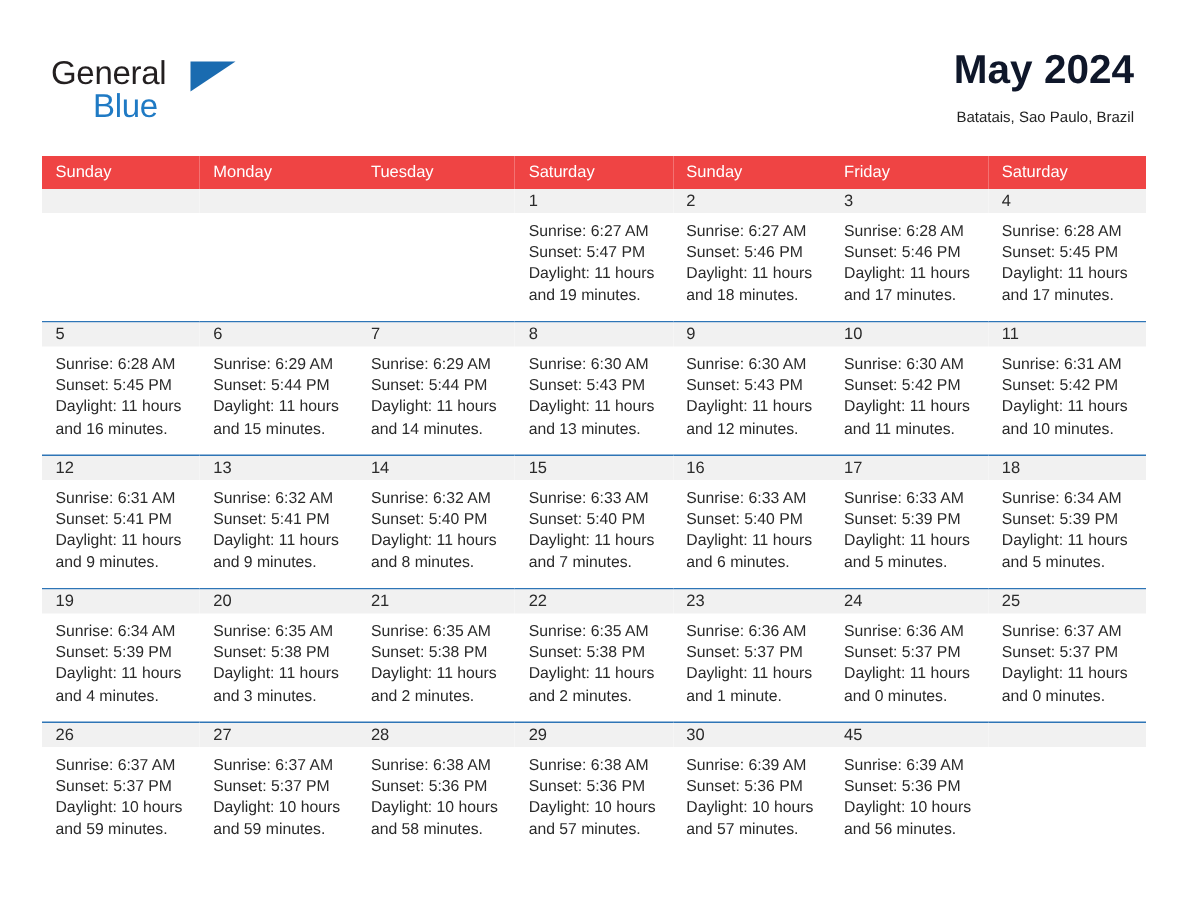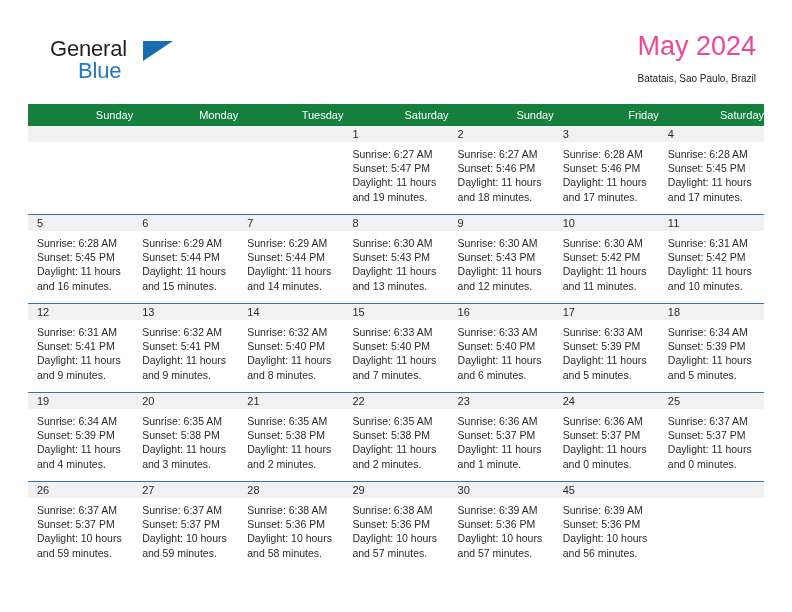--- a/index.html
+++ b/index.html
@@ -26,21 +26,21 @@
   .header {
     position: absolute;
     left: 0;
     top: 0;
     width: 792px;
     height: 100px;
   }
 
   .logo {
     position: absolute;
-    left: 50px;
+    left: 34px;
     top: 36px;
     width: 130px;
     height: 46px;
   }
   .logo-general {
     position: absolute;
     left: 0;
     top: 0;
     font-size: 22px;
     font-weight: 400;
@@ -69,22 +69,22 @@
   }
 
   .title-block {
     position: absolute;
     right: 36px;
     top: 30px;
     text-align: right;
   }
   .cal-title {
     font-size: 27px;
-    font-weight: 400;
-    color: #ec4899;
+    font-weight: 700;
+    color: #0f172a;
     line-height: 32px;
     white-space: nowrap;
   }
   .cal-subtitle {
     font-size: 10px;
     font-weight: 400;
     color: #232323;
     line-height: 20px;
     margin-top: 7px;
     white-space: nowrap;
@@ -94,25 +94,25 @@
   .calendar {
     position: absolute;
     left: 28px;
     top: 104px;
     width: 736px;
     border-collapse: collapse;
     table-layout: fixed;
   }
 
   .calendar th {
-    background: #15803d;
+    background: #ef4444;
     color: #ffffff;
     font-size: 11px;
     font-weight: 400;
-    text-align: right;
+    text-align: left;
     padding: 5px 0 5px 9px;
     height: 12px;
     border: none;
   }
 
   .calendar td {
     width: 105.14px;
     vertical-align: top;
     padding: 0;
     border: none;

